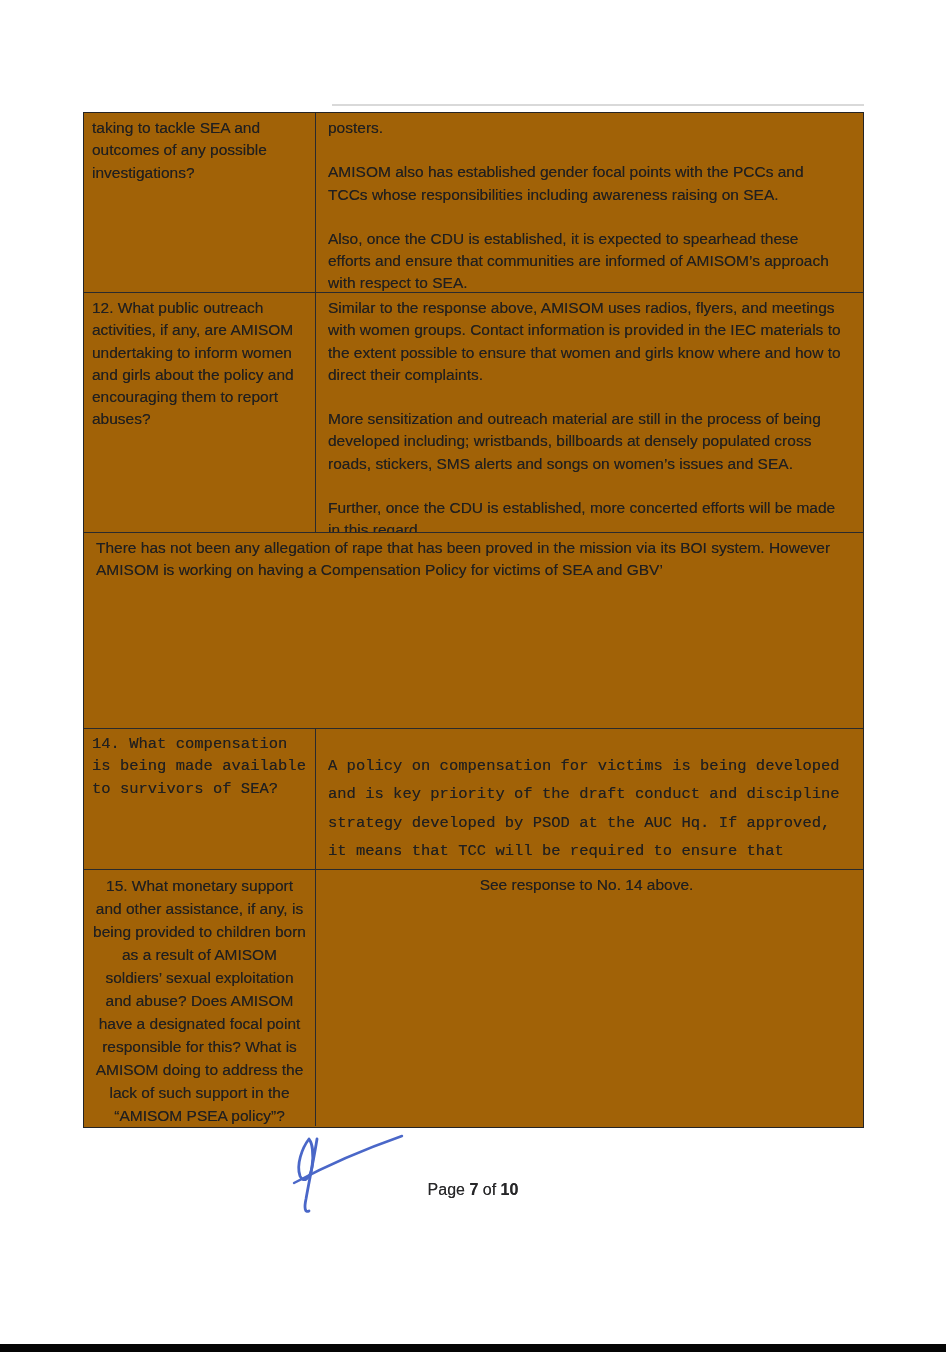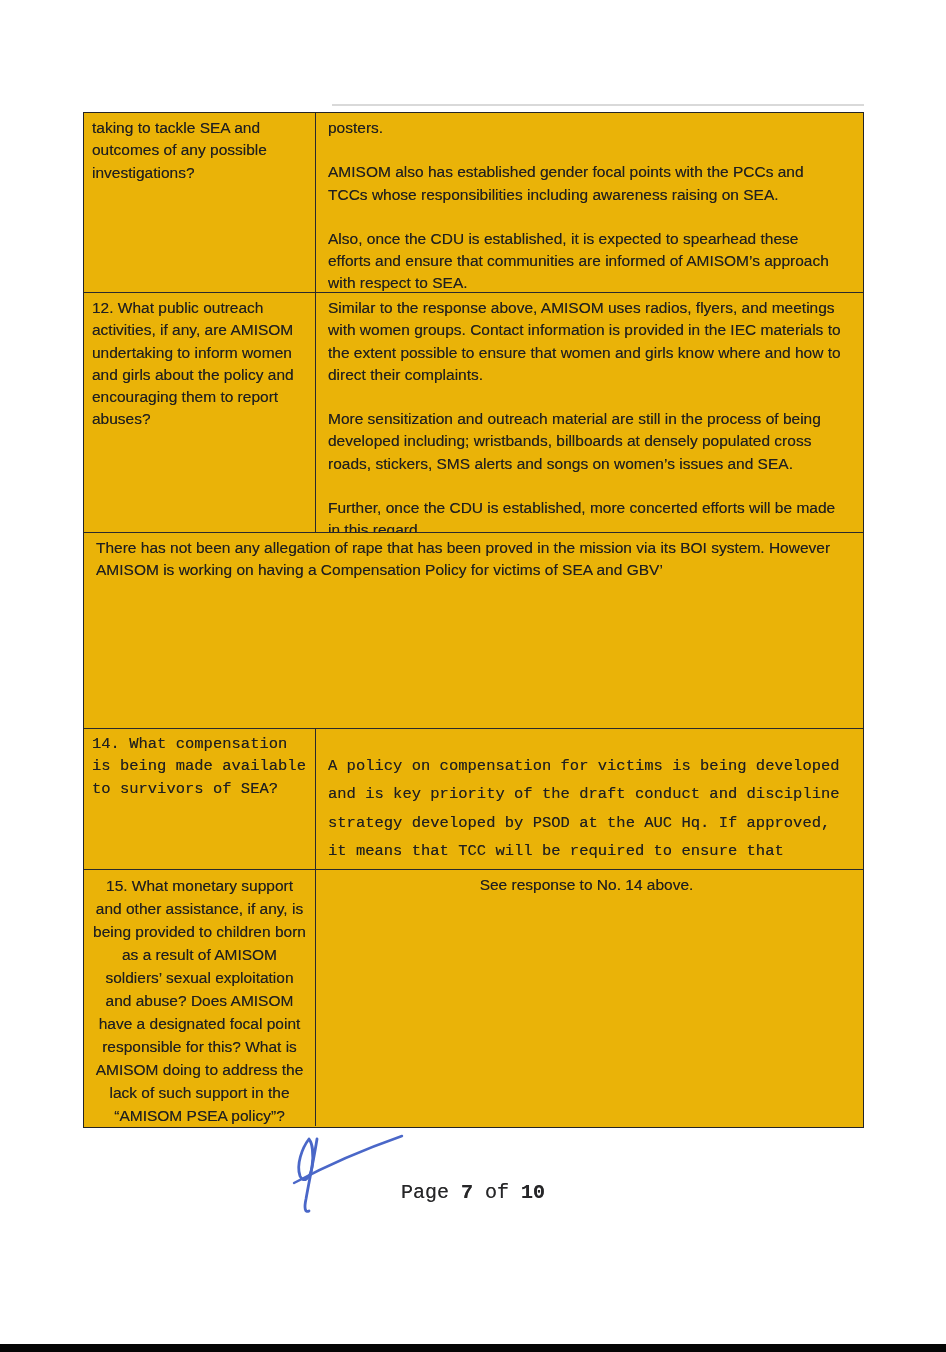--- a/index.html
+++ b/index.html
@@ -14,21 +14,21 @@
 
   
   .artifact { position:absolute; background:#c4c4c4; opacity:.65; }
   .artifact.a-top  { left:332px; top:104px; width:532px; height:2px; }
   .artifact.a-mid  { left:470px; top:866px; width:392px; height:2px; opacity:.45; }
 
   
   .doc-table {
     position:absolute; left:83px; top:112px; width:781px; height:1016px;
     border:1.6px solid #242426;
-    background:#eab308;
+    background:#a16207;
   }
   .t-row { display:flex; width:100%; border-bottom:1.5px solid #2a2a2c; overflow:hidden; }
   .t-row:last-child { border-bottom:none; }
   .r1 { height:180px; }
   .r2 { height:240px; }
   .r3 { height:196px; }
   .r4 { height:141px;font-family:Liberation Mono, monospace; }
   .r5 { height:256px;text-align:center; }
 
   .q-cell {
@@ -46,23 +46,22 @@
     margin:0 0 22px 0;
     font-size:15.5px; line-height:22.3px;
     text-shadow:0 0 .6px rgba(20,20,20,.55);
   }
   .r4 .a-cell p { line-height:28.4px; margin-top:19px; }
   .r5 .q-cell p { line-height:23px; }
 
   
   .footer {
     position:absolute; left:0; top:1181px; width:946px;
-    text-align:center; font-size:20px; color:#262628;
+    text-align:center; font-size:16px; color:#262628;
     text-shadow:0 0 .6px rgba(20,20,20,.6);
-    font-family:Liberation Mono, monospace;
   }
   .footer .num { font-weight:700; }
 
   
   .signature { position:absolute; left:280px; top:1126px; width:140px; height:100px; }
 
   
   .bottom-bar { position:absolute; left:0; top:1344px; width:946px; height:8px; background:#050505; }
 </style>
 </head>

